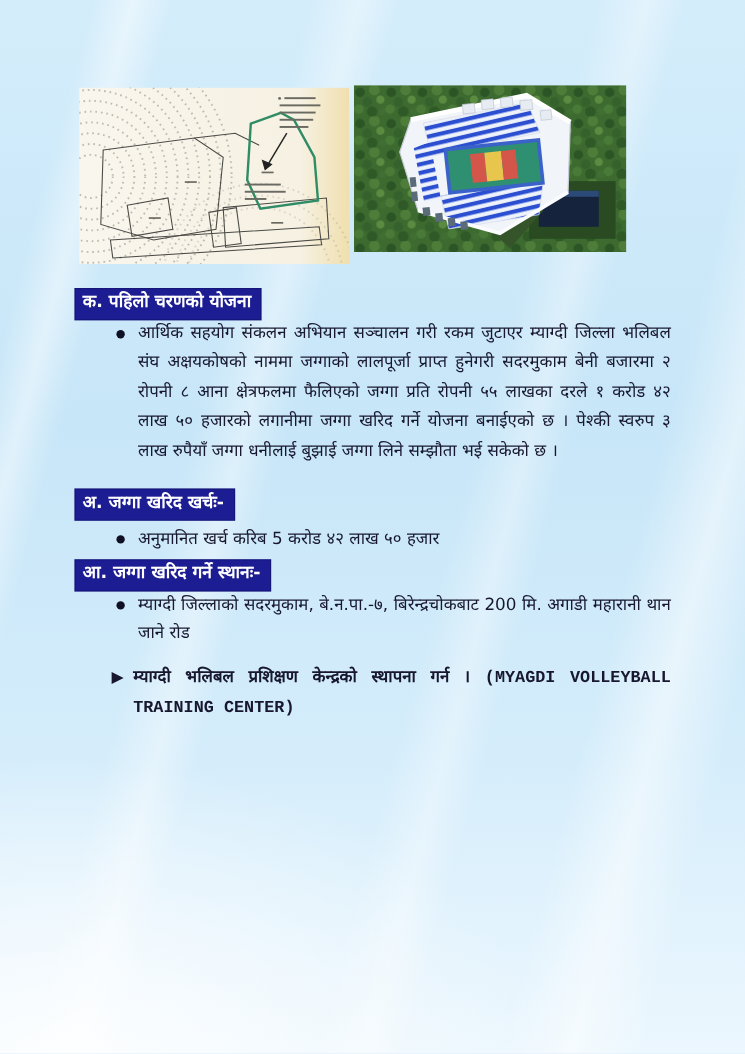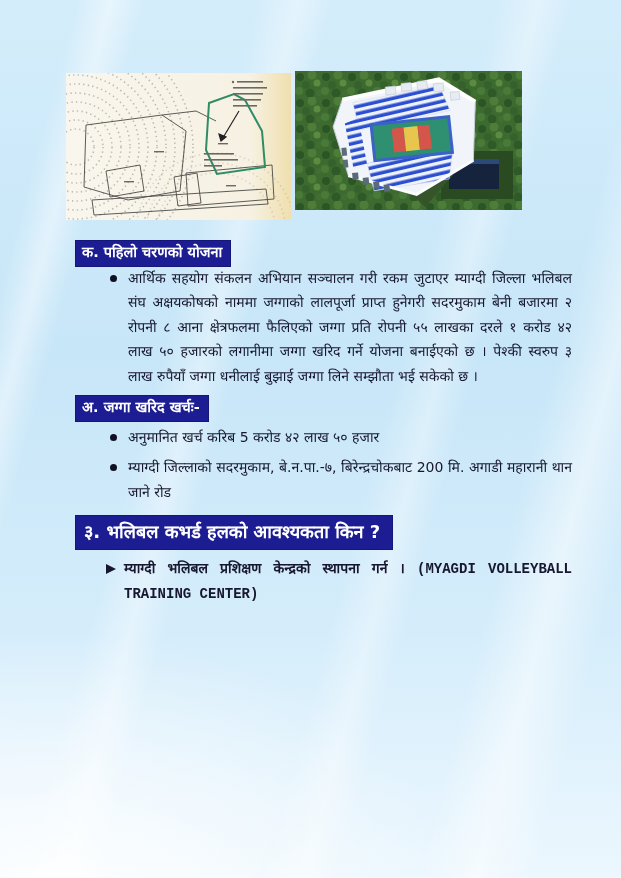--- a/index.html
+++ b/index.html
@@ -16,21 +16,21 @@
       linear-gradient(105deg, rgba(255,255,255,0) 58%, rgba(255,255,255,.34) 63%, rgba(255,255,255,0) 67%),
       linear-gradient(105deg, rgba(255,255,255,0) 76%, rgba(255,255,255,.5) 83%, rgba(255,255,255,0) 90%),
       linear-gradient(180deg, #d4edfb 0%, #c7e6f8 40%, #d5edfb 72%, #ecf7fe 100%);
   }
   .photos{position:absolute;top:71px;left:66px;width:456px;height:150px;}
   .photo{position:absolute;display:block;}
   .photo.map{left:0;top:2px;width:225px;height:147px;}
   .photo.render{left:229px;top:0;width:227px;height:139px;}
   .photo svg{display:block;width:100%;height:100%;}
 
-  .content{position:absolute;left:76px;top:241px;width:496px;color:#17172f;}
+  .content{position:absolute;left:63px;top:241px;width:496px;color:#17172f;}
   .h-band{
     display:inline-block;
     background:#1d1d93;
     color:#ffffff;
     font-weight:bold;
     font-size:14.5px;
     line-height:1.35;
     padding:2px 8px 3px 6px;
     box-shadow:0 0 0 1px #15157a;
   }
@@ -207,31 +207,31 @@
     </span>
   </div>
 
   <div class="content">
 
     <div class="sec">
       <span class="h-band">क. पहिलो चरणको योजना</span>
       <div class="bullet-item gap-sm">आर्थिक सहयोग संकलन अभियान सञ्चालन गरी रकम जुटाएर म्याग्दी जिल्ला भलिबल संघ अक्षयकोषको नाममा जग्गाको लालपूर्जा प्राप्त हुनेगरी सदरमुकाम बेनी बजारमा २ रोपनी ८ आना क्षेत्रफलमा फैलिएको जग्गा प्रति रोपनी ५५ लाखका दरले १ करोड ४२ लाख ५० हजारको लगानीमा जग्गा खरिद गर्ने योजना बनाईएको छ । पेश्की स्वरुप ३ लाख रुपैयाँ जग्गा धनीलाई बुझाई जग्गा लिने सम्झौता भई सकेको छ ।</div>
     </div>
 
-    <div class="sec" style="margin-top:8px;">
+    <div class="sec" style="margin-top:20px;">
       <span class="h-band">अ. जग्गा खरिद खर्चः-</span>
       <div class="bullet-item" style="margin-top:4px;">अनुमानित खर्च करिब 5 करोड ४२ लाख ५० हजार</div>
     </div>
 
     <div class="sec" style="margin-top:6px;">
+      <span class="h-band">आ. जग्गा खरिद गर्ने स्थानः-</span>
       <div class="bullet-item gap-sm">म्याग्दी जिल्लाको सदरमुकाम, बे.न.पा.-७, बिरेन्द्रचोकबाट 200 मि. अगाडी महारानी थान जाने रोड</div>
     </div>
 
 
     <div class="sec" style="margin-top:12px;">
-      <span class="h-band big">३. भलिबल कभर्ड हलको आवश्यकता किन ?</span>
       <div style="margin-top:8px;font-family:Liberation Mono, monospace;">
         <div class="arrow-item">म्याग्दी भलिबल प्रशिक्षण केन्द्रको स्थापना गर्न । (MYAGDI VOLLEYBALL TRAINING CENTER)</div>
       </div>
     </div>
 
   </div>
 </div>
 
 </body></html>

